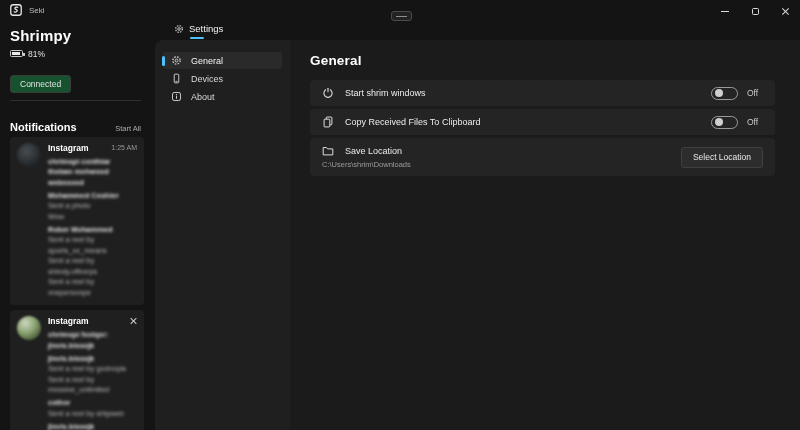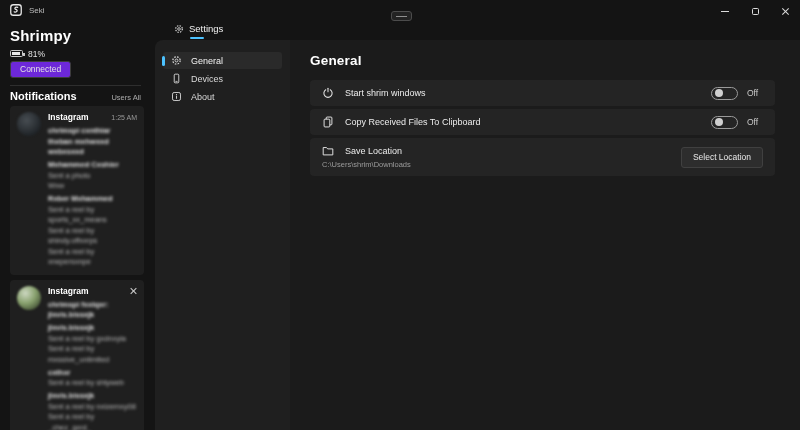--- a/index.html
+++ b/index.html
@@ -23,24 +23,24 @@
   .ic-close::before,.ic-close::after { content:''; position:absolute; left:4px; top:0; width:1px; height:9px; background:#dcdcdc; }
   .ic-close::before { transform:rotate(45deg); }
   .ic-close::after { transform:rotate(-45deg); }
   
   .sidebar { position:absolute; left:0; top:20px; width:149px; bottom:0; padding:8px 0 16px 10px; overflow:hidden; }
   .device-name { font-size:15px; font-weight:bold; line-height:16px; letter-spacing:.2px; }
   .battery-row { display:flex; align-items:center; gap:5px; margin-top:5px; font-size:8.5px; color:#e3e3e3; height:9px; }
   .battery { width:13px; height:7px; border:1px solid #c9c9c9; border-radius:1.5px; position:relative; display:inline-block; }
   .battery-fill { position:absolute; left:1px; top:1px; bottom:1px; width:8px; background:#e8e8e8; }
   .battery-nub { position:absolute; right:-2.5px; top:1.5px; width:1.5px; height:3px; background:#c9c9c9; }
-  .badge { margin-top:2px; display:inline-block; background:#6d28d9; border:1px solid #3c3c3c; color:#e3e3e3;
+  .badge { margin-top:17px; display:inline-block; background:#14532d; border:1px solid #3c3c3c; color:#e3e3e3;
            font-size:8.5px; line-height:1; padding:3.5px 9px; border-radius:3px; font-family:inherit; }
   .divider { height:1px; background:#2e2e2e; margin:7px 8px 0 0; }
-  .notif-header { display:flex; align-items:baseline; justify-content:space-between; padding-right:8px; margin-top:4px; }
+  .notif-header { display:flex; align-items:baseline; justify-content:space-between; padding-right:8px; margin-top:20px; }
   .notif-title { font-size:11px; font-weight:bold; }
   .clear-all { font-size:7.5px; color:#ababab; cursor:pointer; }
   .cards { margin-top:4px; display:flex; flex-direction:column; gap:5px; padding-right:5px; }
   .ncard { background:#1f1f1f; border-radius:4px; padding:6px 7px 7px 7px; display:flex; gap:7px; }
   .avatar { width:24px; height:24px; border-radius:50%; flex:none; filter:blur(1px); }
   .av0 { background:radial-gradient(circle at 40% 35%, #474d52, #1e2226 75%); }
   .av1 { background:radial-gradient(circle at 35% 30%, #cdd8c2, #87a06d 45%, #3f4c32 85%); }
   .nbody { flex:1; min-width:0; }
   .nhead { display:flex; align-items:center; justify-content:space-between; height:10px; }
   .napp { font-size:8.5px; font-weight:bold; }
@@ -114,21 +114,21 @@
     <span class="battery">
         <span class="battery-fill"></span>
         <span class="battery-nub"></span>
       </span>
     <span>81%</span>
   </div>
   <div><button class="badge">Connected</button></div>
   <div class="divider"></div>
   <div class="notif-header">
     <span class="notif-title">Notifications</span>
-    <span class="clear-all">Users All</span>
+    <span class="clear-all">Start All</span>
   </div>
   <div class="cards">
 
     <div class="ncard">
       <div class="avatar av0"></div>
       <div class="nbody">
         <div class="nhead">
           <span class="napp">Instagram</span>
           <span class="ntime">1:25 AM</span>
         </div>

